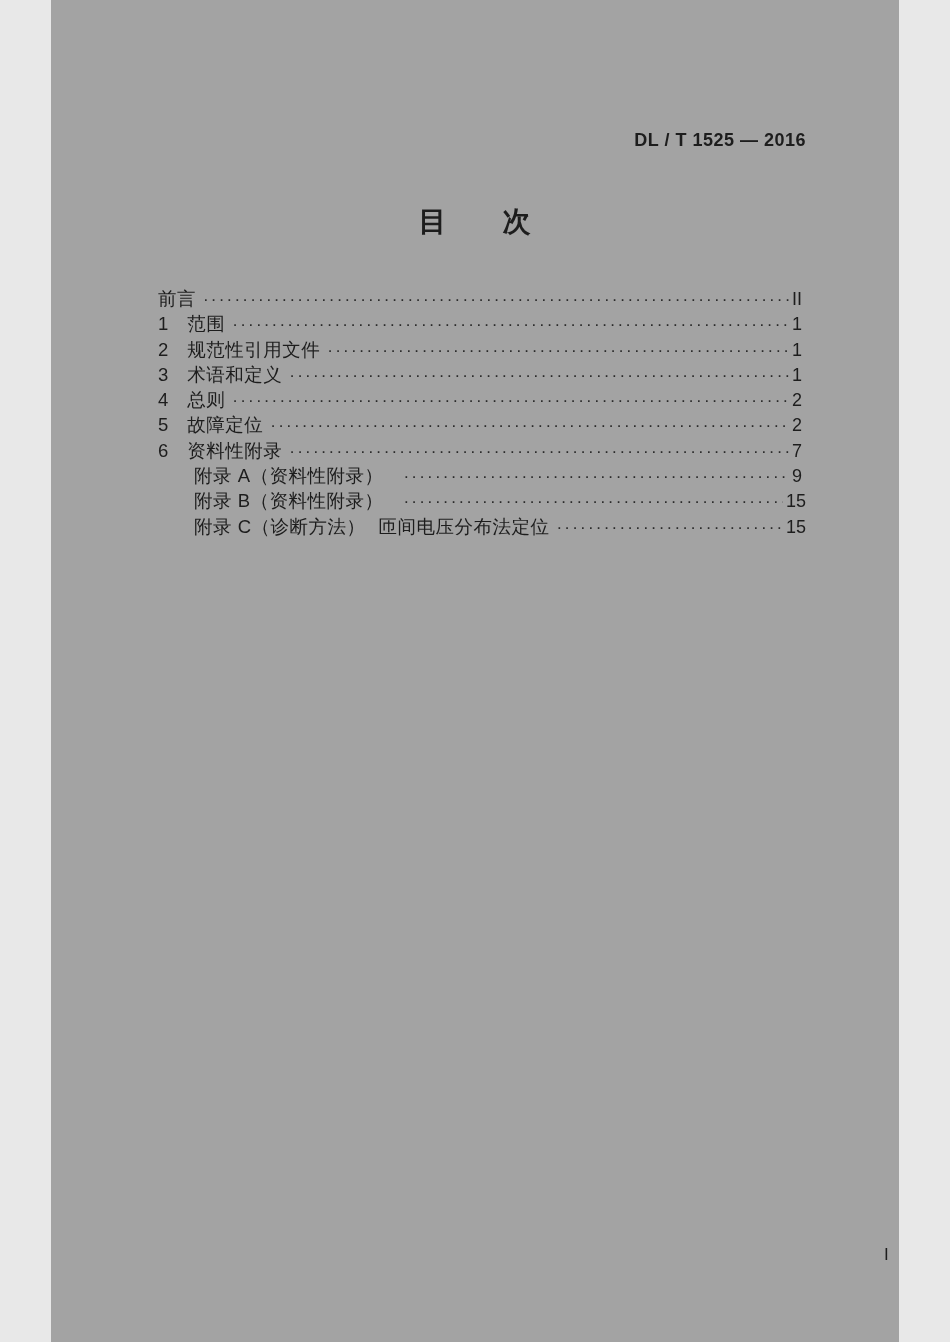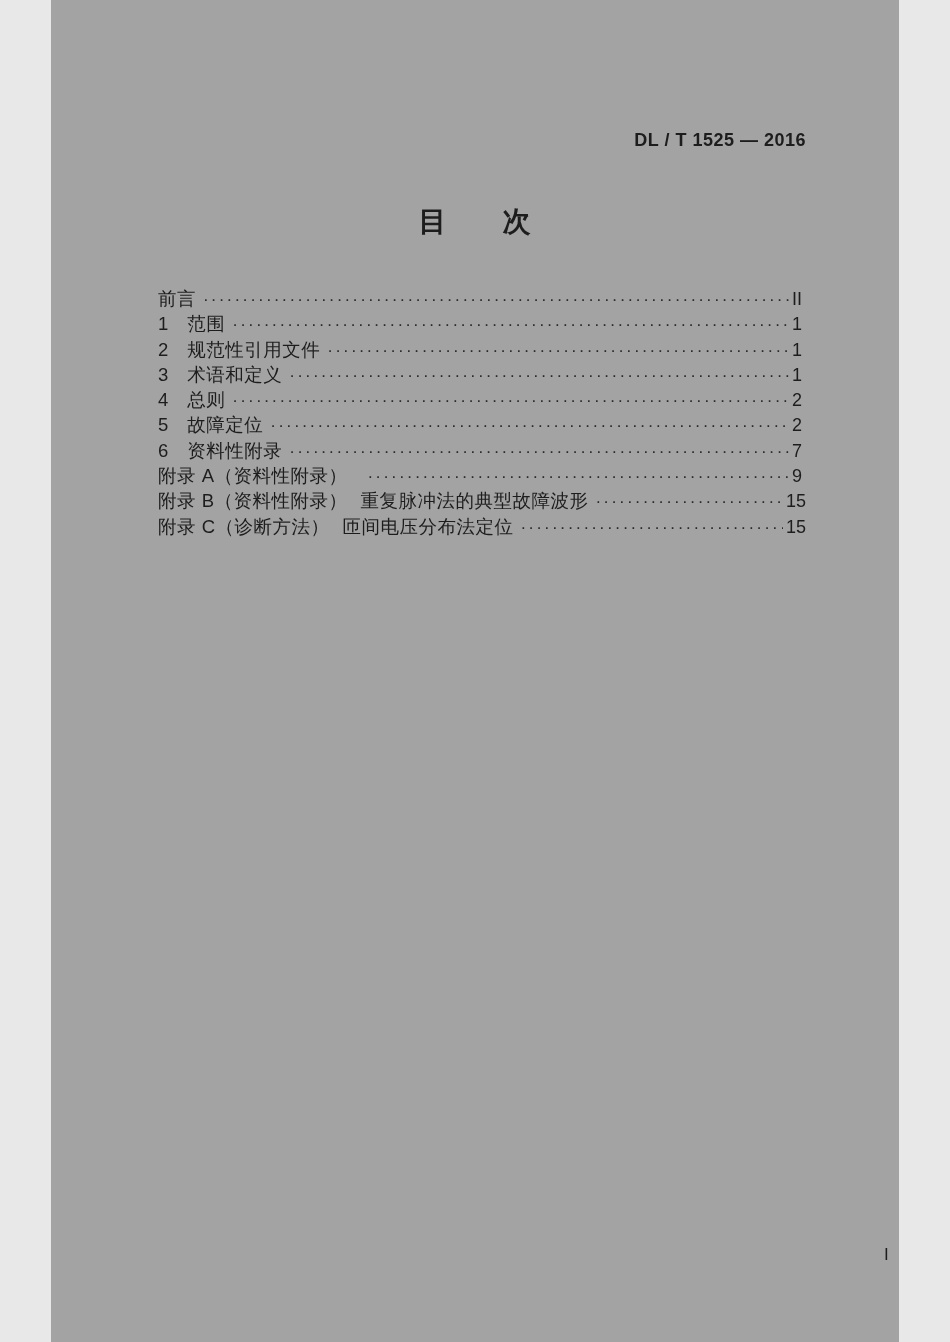--- a/index.html
+++ b/index.html
@@ -40,21 +40,21 @@
     right: 93px;
     font-size: 18.5px;
   }
   .toc-row {
     display: flex;
     align-items: baseline;
     height: 25.3px;
     white-space: nowrap;
   }
   .toc-num { flex: 0 0 auto; margin-right: 19px; }
-  .toc-num.apdx { margin-right: 13px; letter-spacing: 0.5px; }
+  .toc-num.apdx { margin-right: 13px; letter-spacing: 0.5px; margin-left: 36px; }
   .toc-label { flex: 0 0 auto; letter-spacing: 0.5px; }
   .toc-leader {
     flex: 1 1 auto;
     overflow: hidden;
     white-space: nowrap;
     margin: 0 3px 0 7px;
     letter-spacing: 2.2px;
     color: #2a2a2a;
     font-size: 17px;
   }
@@ -132,21 +132,20 @@
     </div>
 
     <div class="toc-row">
       <span class="toc-num apdx">附录 A（资料性附录）</span>
       <span class="toc-leader">····································································································································································································································································</span>
       <span class="toc-page">9</span>
     </div>
 
     <div class="toc-row">
       <span class="toc-num apdx">附录 B（资料性附录）</span>
-      <span class="toc-label">重复脉冲法的典型故障波形</span>
       <span class="toc-leader">····································································································································································································································································</span>
       <span class="toc-page">15</span>
     </div>
 
     <div class="toc-row">
       <span class="toc-num apdx">附录 C（诊断方法）</span>
       <span class="toc-label">匝间电压分布法定位</span>
       <span class="toc-leader">····································································································································································································································································</span>
       <span class="toc-page">15</span>
     </div>

